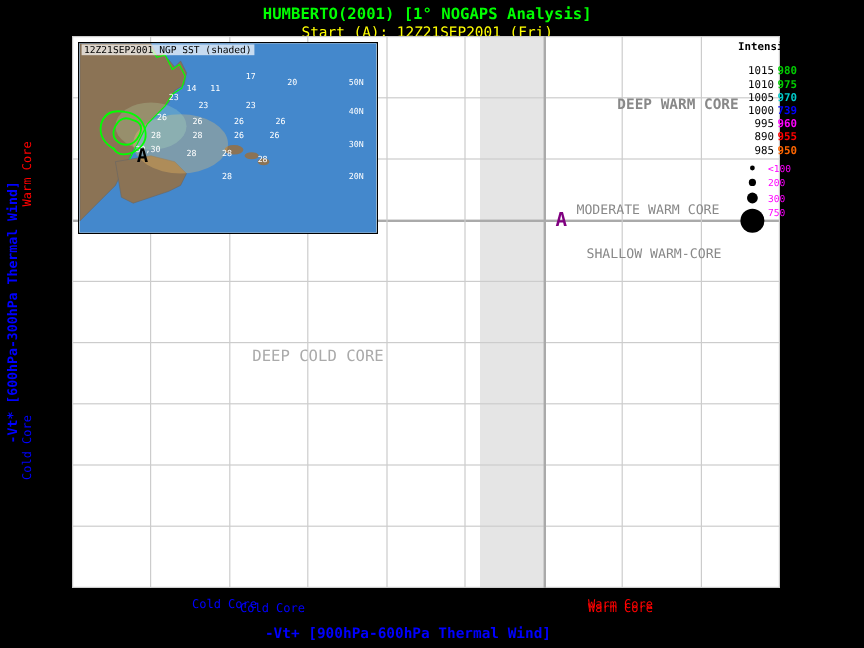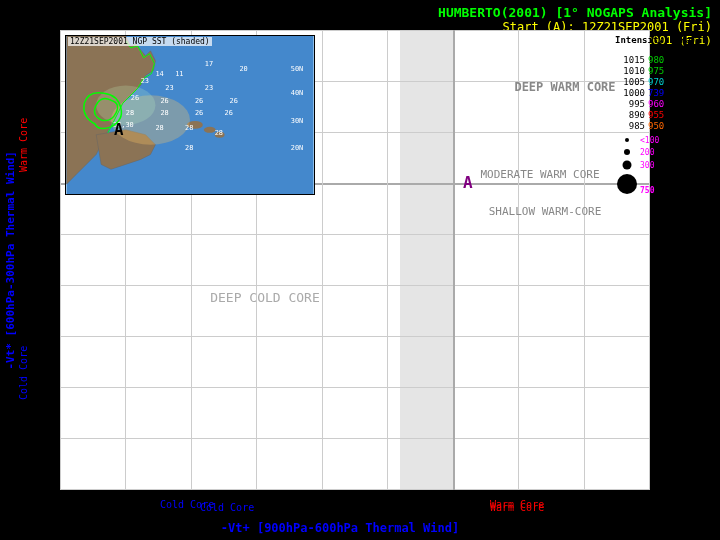--- a/index.html
+++ b/index.html
@@ -85,21 +85,21 @@
       font-size: 10px;
       font-family: monospace;
     }
 
     
     #title {
       position: absolute;
       top: 5px;
       left: 0;
       right: 0;
-      text-align: right;
+      text-align: center;
       padding-right: 8px;
     }
 
     
     #y-axis-title-left {
       position: absolute;
       left: 0px;
       top: 30px;
       height: 460px;
       width: 20px;
@@ -182,20 +182,21 @@
       width: 30px;
       text-align: right;
       margin-right: 3px;
     }
 
     .legend-val2 {
       font-size: 9px;
       font-family: monospace;
       width: 25px;
       text-align: left;
+      font-weight: bold;
     }
 
     
     .data-point {
       position: absolute;
       color: #800080;
       font-size: 14px;
       font-family: monospace;
       font-weight: bold;
     }
@@ -421,21 +422,21 @@
           <circle cx="12" cy="5" r="3" fill="#000"></circle>
         </svg>
         <span style="font-size:8px; color:#ff00ff; font-family:monospace;">200</span>
       </div>
       <div style="display:flex; align-items:center; margin:2px 0;">
         <svg width="25" height="12">
           <circle cx="12" cy="6" r="4.5" fill="#000"></circle>
         </svg>
         <span style="font-size:8px; color:#ff00ff; font-family:monospace;">300</span>
       </div>
-      <div style="display:flex; align-items:flex-end; margin:2px 0;font-weight:bold;">
+      <div style="display:flex; align-items:flex-start; margin:2px 0;">
         <svg width="25" height="22">
           <circle cx="12" cy="11" r="10" fill="#000"></circle>
         </svg>
         <span style="font-size:8px; color:#ff00ff; font-family:monospace;">750</span>
       </div>
     </div>
   </div>
 
   <div style="position:absolute; bottom:27px; left:200px; color:blue; font-size:10px; font-family:monospace;">Cold Core</div>
   <div style="position:absolute; bottom:27px; left:490px; color:red; font-size:10px; font-family:monospace;">Warm Core</div>

